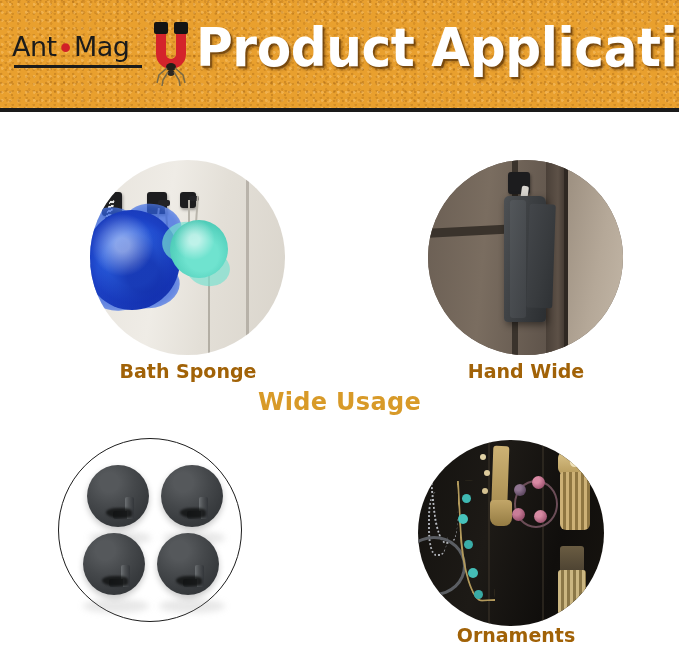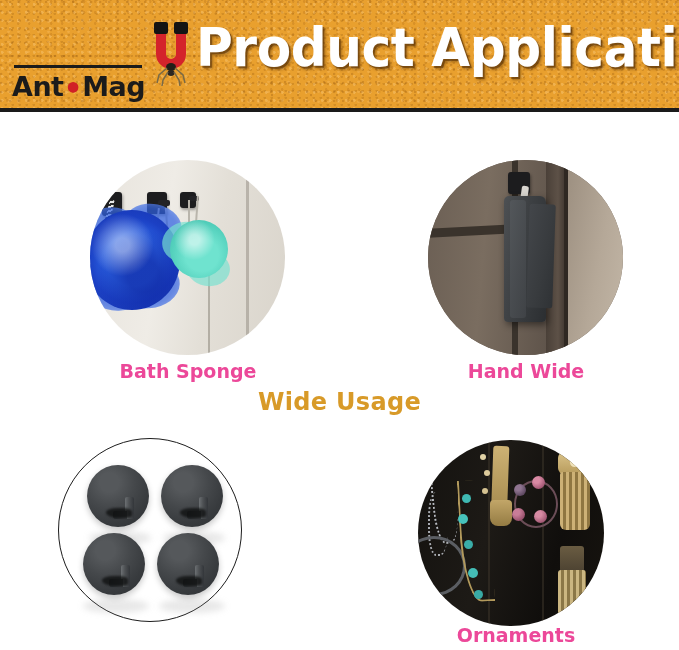--- a/index.html
+++ b/index.html
@@ -48,27 +48,26 @@
 
   
   .logo {
     position: absolute;
     left: 12px; top: 32px;
     width: 132px;
     height: 46px;
   }
   .logo-text {
     font-family: "DejaVu Sans", sans-serif;
-    font-weight: bold;
+    font-weight: normal;
     font-size: 27px;
     color: #1b1b1b;
     letter-spacing: -0.5px;
     line-height: 30px;
     white-space: nowrap;
-    margin-top: 40px;
   }
   .logo-dot {
     color: #d12026;
     font-size: 30px;
     line-height: 30px;
     vertical-align: middle;
   }
   .logo-underline {
     position: absolute;
     left: 2px; top: 33px;
@@ -113,21 +112,21 @@
     border-radius: 50%;
     overflow: hidden;
   }
 
   .cell-label {
     position: absolute;
     text-align: center;
     font-family: "DejaVu Sans", sans-serif;
     font-weight: bold;
     font-size: 19px;
-    color: #ec4899;
+    color: #a16207;
     white-space: nowrap;
   }
 
   .wide-usage {
     position: absolute;
     left: 0; top: 388px;
     width: 679px;
     text-align: center;
     font-family: "DejaVu Sans", sans-serif;
     font-weight: bold;

